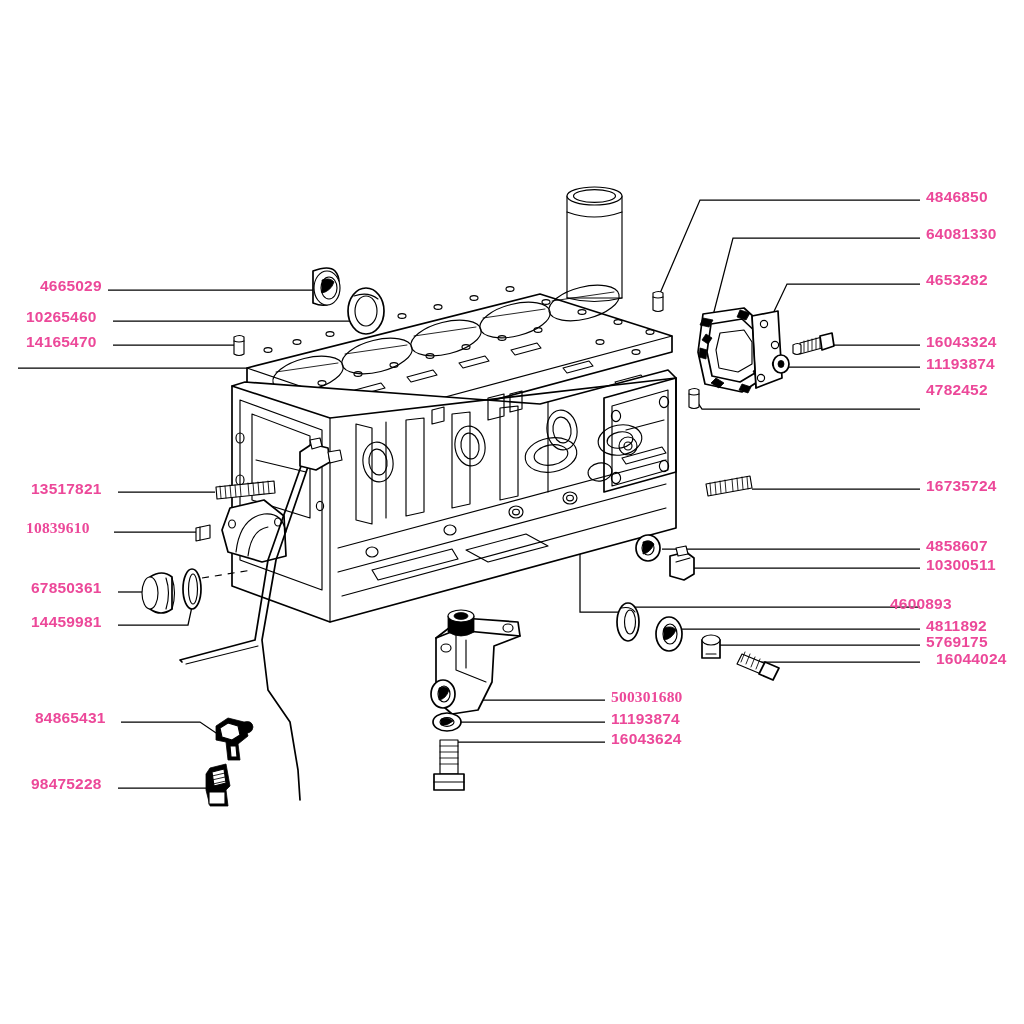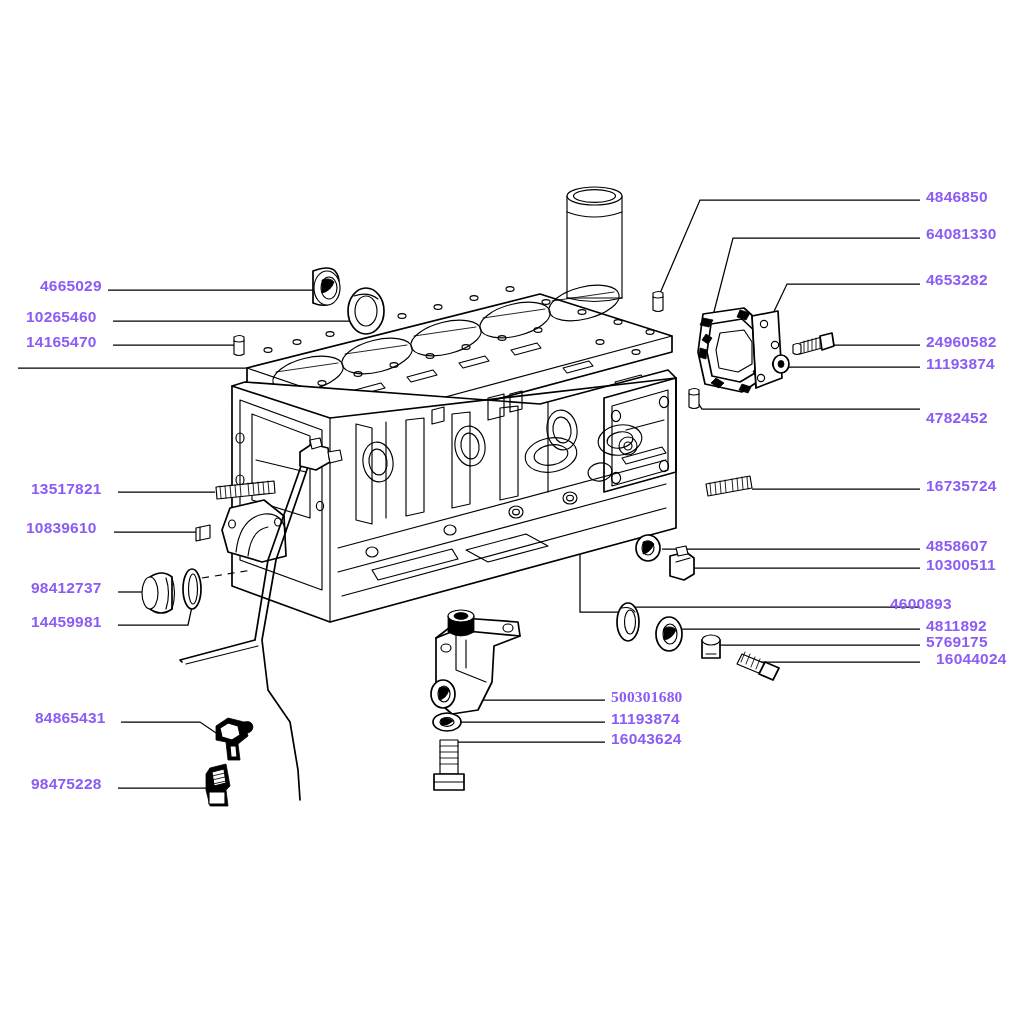--- a/index.html
+++ b/index.html
@@ -7,21 +7,21 @@
   body{
     font-family:"Liberation Sans","DejaVu Sans",sans-serif;
     width:1024px;height:1024px;overflow:hidden;
   }
   #stage{position:relative;width:1024px;height:1024px;background:#ffffff;}
   #art{position:absolute;left:0;top:0;width:1024px;height:1024px;}
   .pn{
     position:absolute;
     font-size:15.5px;
     font-weight:bold;
-    color:#8b5cf6;
+    color:#ec4899;
     letter-spacing:.2px;
     white-space:nowrap;
     line-height:1;
   }
   .pn.r{text-align:left;}
   .pn.l{text-align:left;}
 </style>
 </head>
 <body>
 
@@ -453,32 +453,32 @@
   </g>
 
 </svg>
 
 <div id="labels">
 
   <div class="pn l" style="left:40px;top:278px;">4665029</div>
   <div class="pn l" style="left:26px;top:309px;">10265460</div>
   <div class="pn l" style="left:26px;top:334px;">14165470</div>
   <div class="pn l" style="left:31px;top:481px;">13517821</div>
-  <div class="pn l" style="left:26px;top:520px;">10839610</div>
-  <div class="pn l" style="left:31px;top:580px;">98412737</div>
+  <div class="pn l" style="left:26px;top:520px;font-family:Liberation Serif, serif;">10839610</div>
+  <div class="pn l" style="left:31px;top:580px;">67850361</div>
   <div class="pn l" style="left:31px;top:614px;">14459981</div>
   <div class="pn l" style="left:35px;top:710px;">84865431</div>
   <div class="pn l" style="left:31px;top:776px;">98475228</div>
 
   <div class="pn r" style="left:926px;top:189px;">4846850</div>
   <div class="pn r" style="left:926px;top:226px;">64081330</div>
   <div class="pn r" style="left:926px;top:272px;text-align:center;">4653282</div>
-  <div class="pn r" style="left:926px;top:334px;">24960582</div>
+  <div class="pn r" style="left:926px;top:334px;">16043324</div>
   <div class="pn r" style="left:926px;top:356px;">11193874</div>
-  <div class="pn r" style="left:926px;top:410px;">4782452</div>
+  <div class="pn r" style="left:926px;top:382px;">4782452</div>
   <div class="pn r" style="left:926px;top:478px;">16735724</div>
   <div class="pn r" style="left:926px;top:538px;">4858607</div>
   <div class="pn r" style="left:926px;top:557px;">10300511</div>
   <div class="pn r" style="left:890px;top:596px;">4600893</div>
   <div class="pn r" style="left:926px;top:618px;">4811892</div>
   <div class="pn r" style="left:926px;top:634px;">5769175</div>
   <div class="pn r" style="left:936px;top:651px;">16044024</div>
 
   <div class="pn r" style="left:611px;top:689px;font-family:Liberation Serif, serif;">500301680</div>
   <div class="pn r" style="left:611px;top:711px;">11193874</div>

